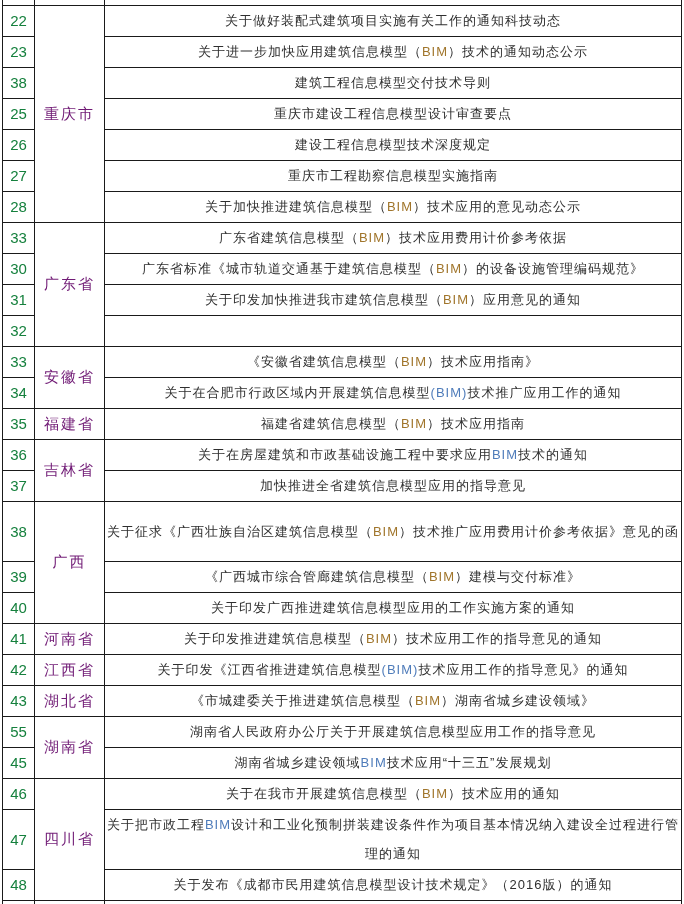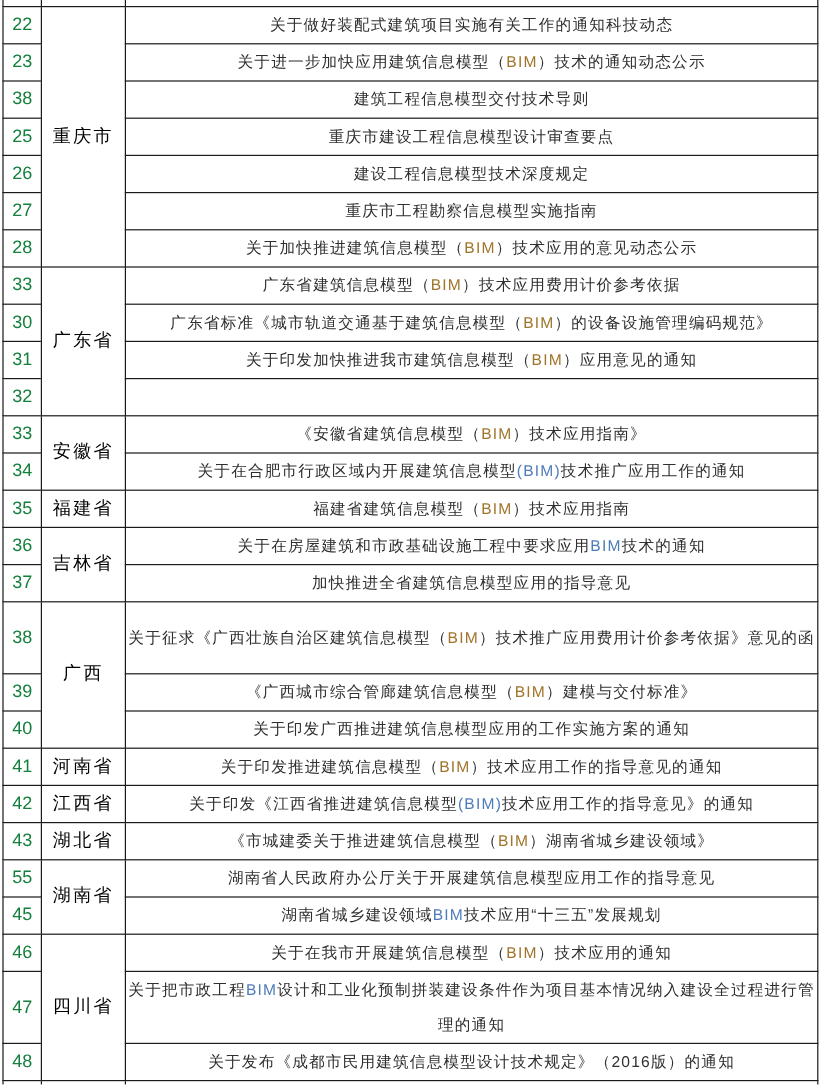--- a/index.html
+++ b/index.html
@@ -36,21 +36,21 @@
   tr.sliver-top td { border-top: none; }
   tr.sliver-bottom { height: 4px; }
   tr.sliver-bottom td { border-bottom: none; }
   td.num-cell {
     font-size: 15px;
     color: #15803d;
     font-family: Liberation Sans, sans-serif;
   }
   td.province-cell {
     font-size: 15px;
-    color: #000000;
+    color: #701a75;
     letter-spacing: 2px;
     line-height: 20px;
   }
   td.title-cell {
     font-size: 13px;
     color: #2f2f2f;
     letter-spacing: 1px;
     line-height: 22px;
     padding: 0 6px;
   }

